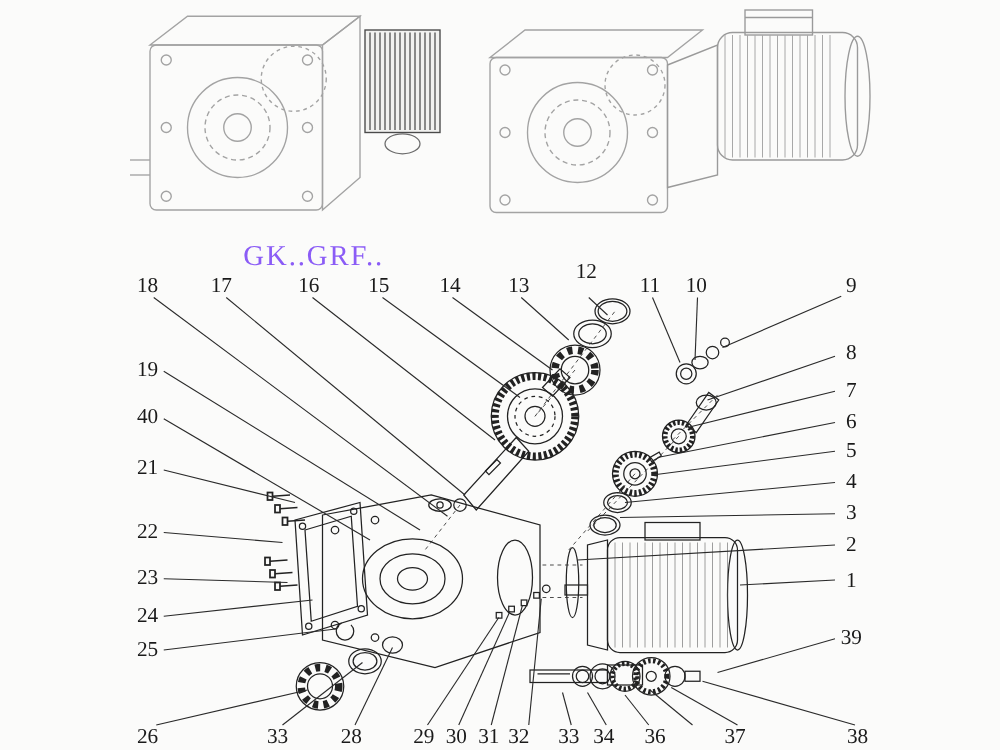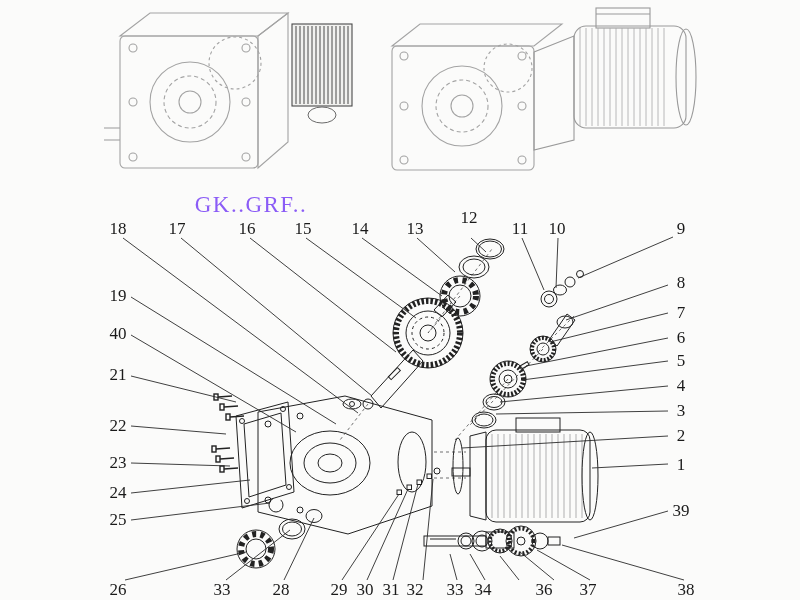--- a/index.html
+++ b/index.html
@@ -342,18 +342,18 @@
   <div class="callout" style="left:118px;top:589px">26</div>
   <div class="callout" style="left:222px;top:589px">33</div>
   <div class="callout" style="left:281px;top:589px">28</div>
   <div class="callout" style="left:339px;top:589px">29</div>
   <div class="callout" style="left:365px;top:589px">30</div>
   <div class="callout" style="left:391px;top:589px">31</div>
   <div class="callout" style="left:415px;top:589px">32</div>
   <div class="callout" style="left:455px;top:589px">33</div>
   <div class="callout" style="left:483px;top:589px">34</div>
   <div class="callout" style="left:517px;top:610px">35</div>
-  <div class="callout" style="left:544px;top:589px">36</div>
+  <div class="callout" style="left:524px;top:589px">36</div>
   <div class="callout" style="left:588px;top:589px">37</div>
   <div class="callout" style="left:686px;top:589px">38</div>
   <div class="callout" style="left:681px;top:510px">39</div>
 
 </div>
 
 </body></html>

